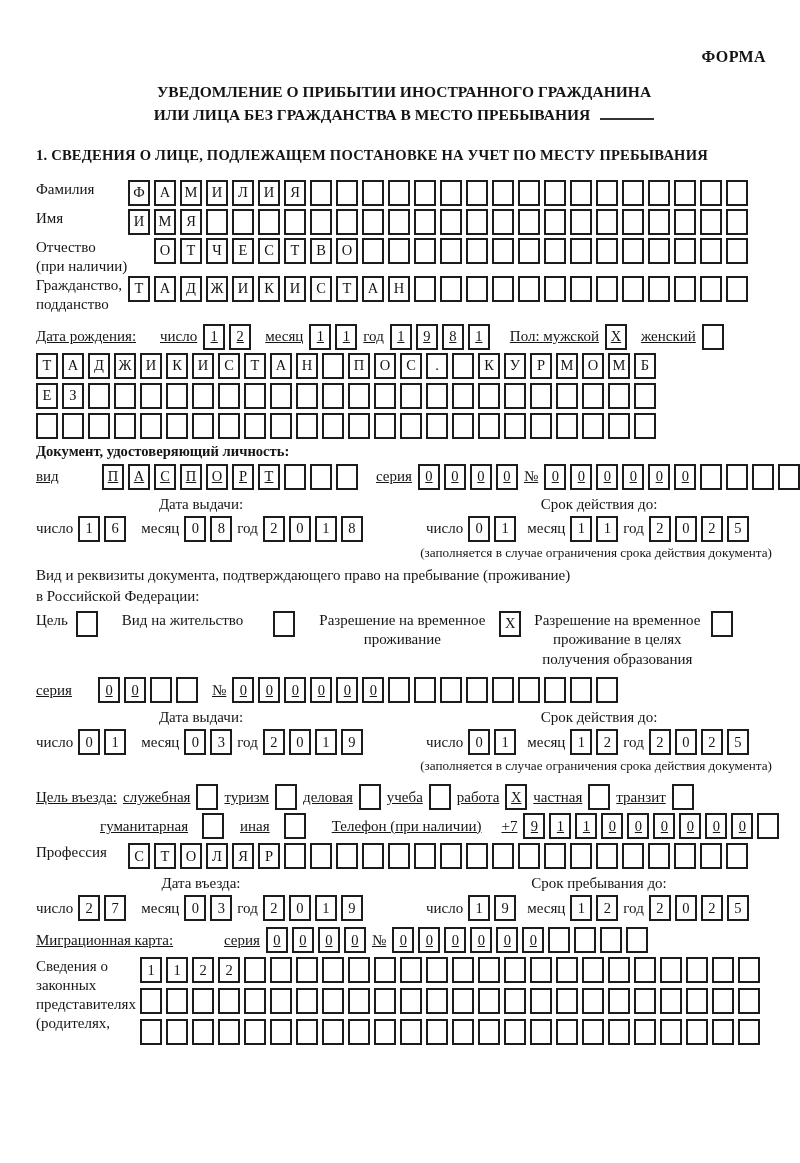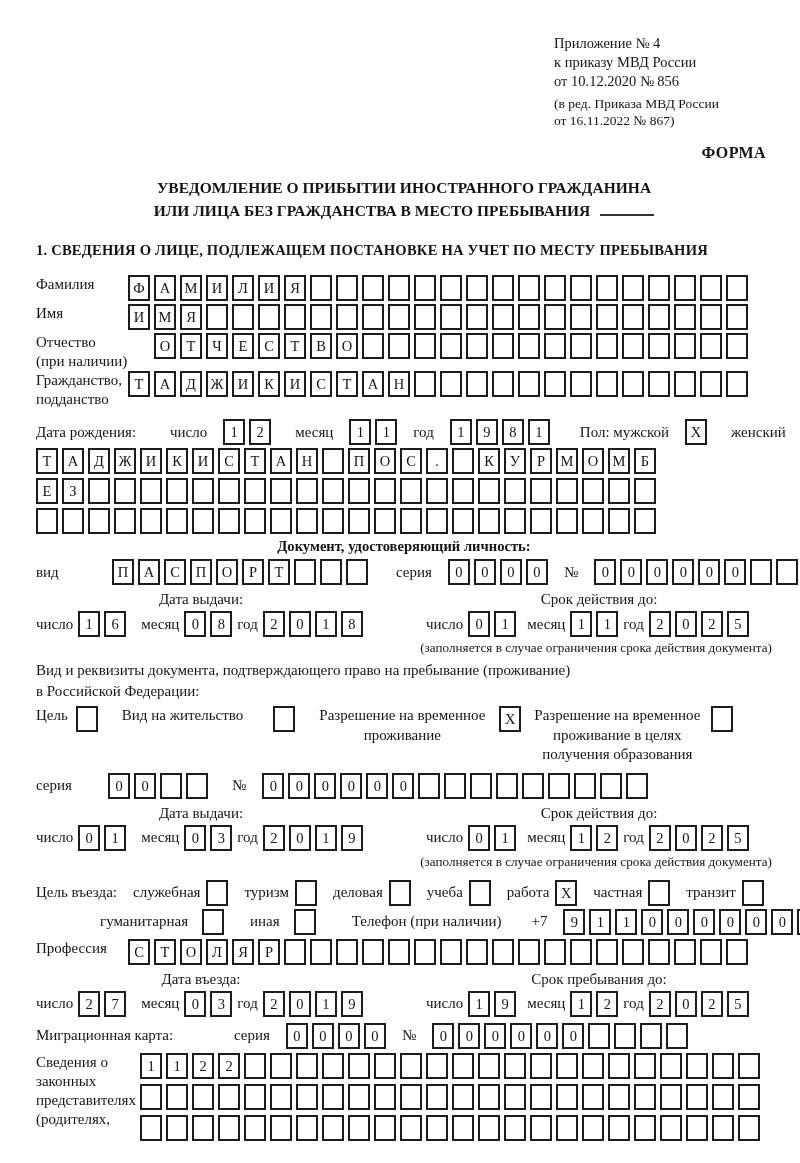--- a/index.html
+++ b/index.html
@@ -18,53 +18,44 @@
   .row{display:flex;align-items:flex-start;margin-top:3px;}
   .flabel{font-size:15px;line-height:1.27;flex:0 0 92px;}
   .flabel.w104{flex:0 0 104px;}
   .cells{display:inline-flex;gap:4px;flex-wrap:nowrap;}
   .cell{
     box-sizing:content-box;width:18px;height:22px;border:2px solid #1c1c1c;
     display:inline-flex;align-items:center;justify-content:center;
     font-size:14.5px;line-height:1;background:#fff;flex:0 0 18px;
   }
   .cellrows{display:flex;flex-direction:column;gap:4px;}
-  .inline{display:flex;align-items:center;font-size:15px;gap:16px;flex-wrap:nowrap;}
+  .inline{display:flex;align-items:center;font-size:15px;gap:6px;flex-wrap:nowrap;text-decoration:underline;}
   .lab{white-space:nowrap;}
   .mt16{margin-top:16px;} .mt10{margin-top:10px;} .mt8{margin-top:8px;} .mt6{margin-top:6px;} .mt4{margin-top:4px;} .mt0{margin-top:0;}
   .indent26{margin-left:26px;}
 
-  .doc-heading{text-align:center;font-weight:bold;font-size:14.6px;margin-top:4px;}
+  .doc-heading{font-weight:bold;font-size:14.6px;margin-top:4px;}
   .dates-grid{display:grid;grid-template-columns:390px 1fr;margin-top:6px;}
   .dates-title{text-align:center;font-size:15px;}
   .dates-title.left-t{width:330px;}
   .dateline{display:flex;align-items:center;gap:5px;font-size:15px;margin-top:3px;}
   .dates-note{font-size:13.2px;text-align:right;margin-top:3px;white-space:nowrap;}
 
   .opts-row{display:flex;align-items:flex-start;gap:10px;font-size:15px;}
   .opt{display:flex;align-items:flex-start;gap:8px;}
   .opt-text{line-height:1.3;}
   .opt-text.c175{width:178px;text-align:center;}
   .opt-text.c172{width:172px;text-align:center;}
   .purpose-opt{display:flex;align-items:center;gap:6px;white-space:nowrap;}
 </style>
 </head>
 <body>
 
 <div class="page">
 
-  <div class="appendix">
-    <div>Приложение № 4</div>
-    <div>к приказу МВД России</div>
-    <div>от 10.12.2020 № 856</div>
-    <div class="amend">
-      <div>(в ред. Приказа МВД России</div>
-      <div>от 16.11.2022 № 867)</div>
-    </div>
-  </div>
   <div class="forma">ФОРМА</div>
 
   <div class="title">
     <span>УВЕДОМЛЕНИЕ О ПРИБЫТИИ ИНОСТРАННОГО ГРАЖДАНИНА</span><br>
     <span>ИЛИ ЛИЦА БЕЗ ГРАЖДАНСТВА В МЕСТО ПРЕБЫВАНИЯ</span><span class="title-blank"></span>
   </div>
 
   <div class="section-head">1. СВЕДЕНИЯ О ЛИЦЕ, ПОДЛЕЖАЩЕМ ПОСТАНОВКЕ НА УЧЕТ ПО МЕСТУ ПРЕБЫВАНИЯ</div>
 
   <div class="row mt16">

